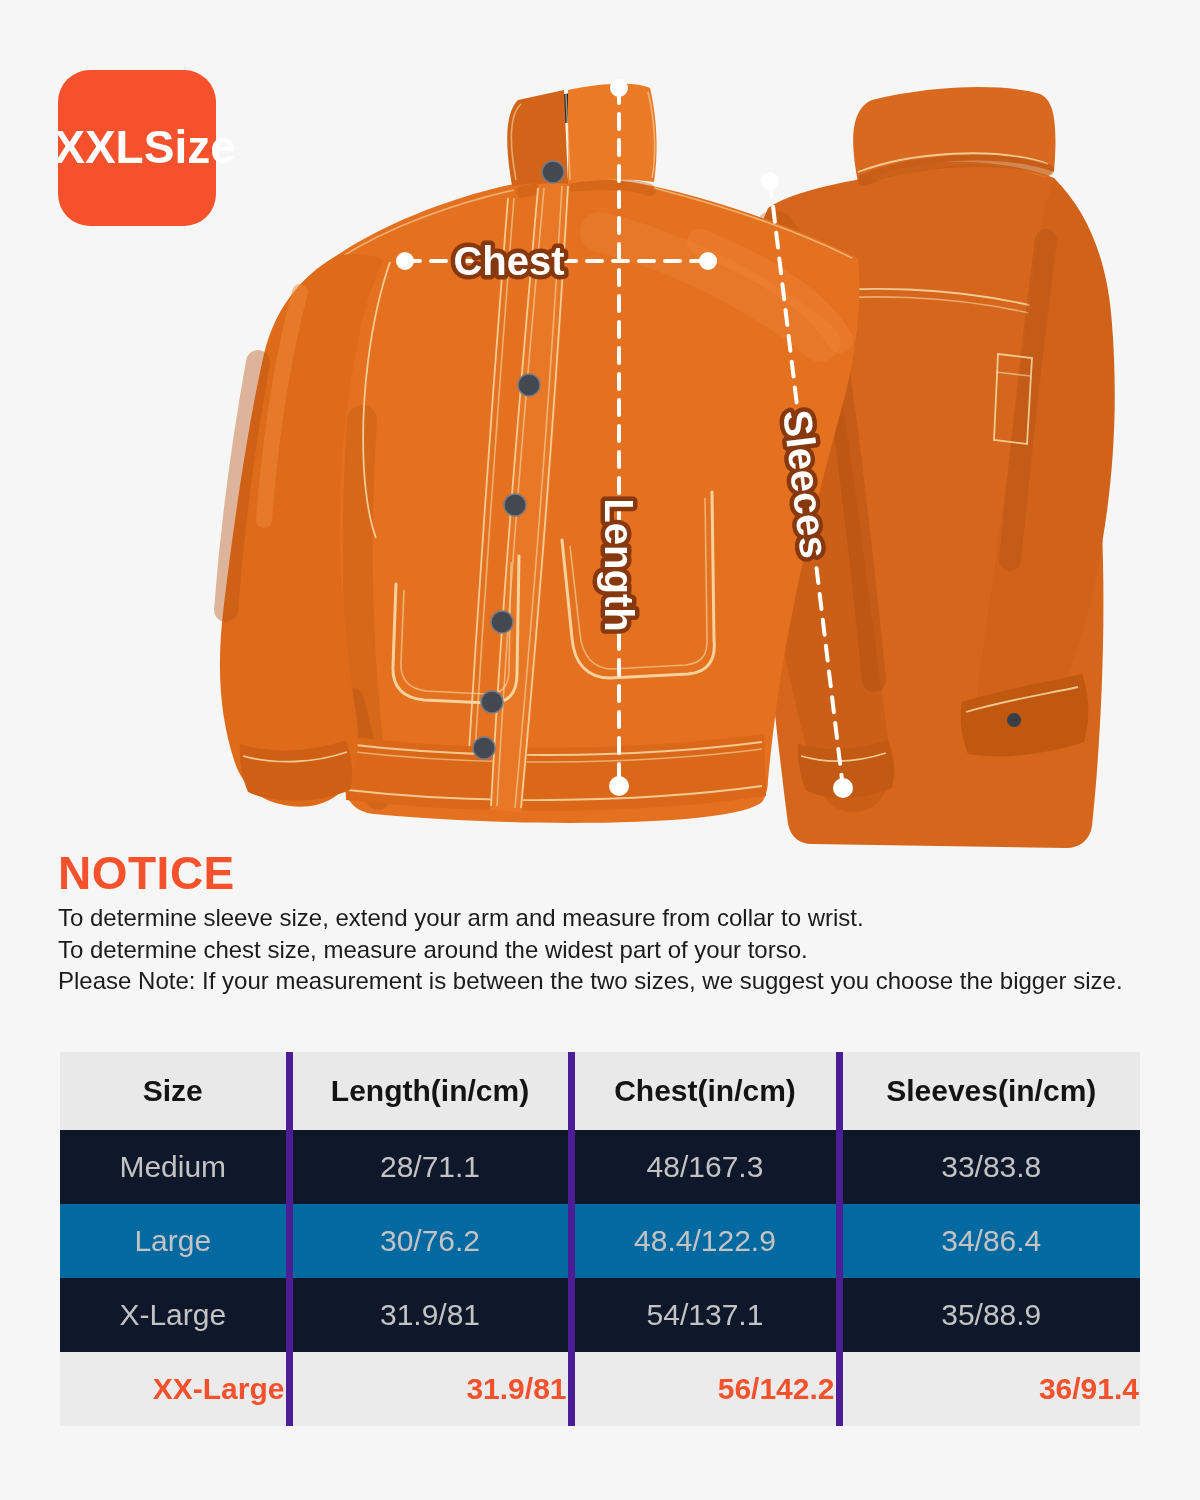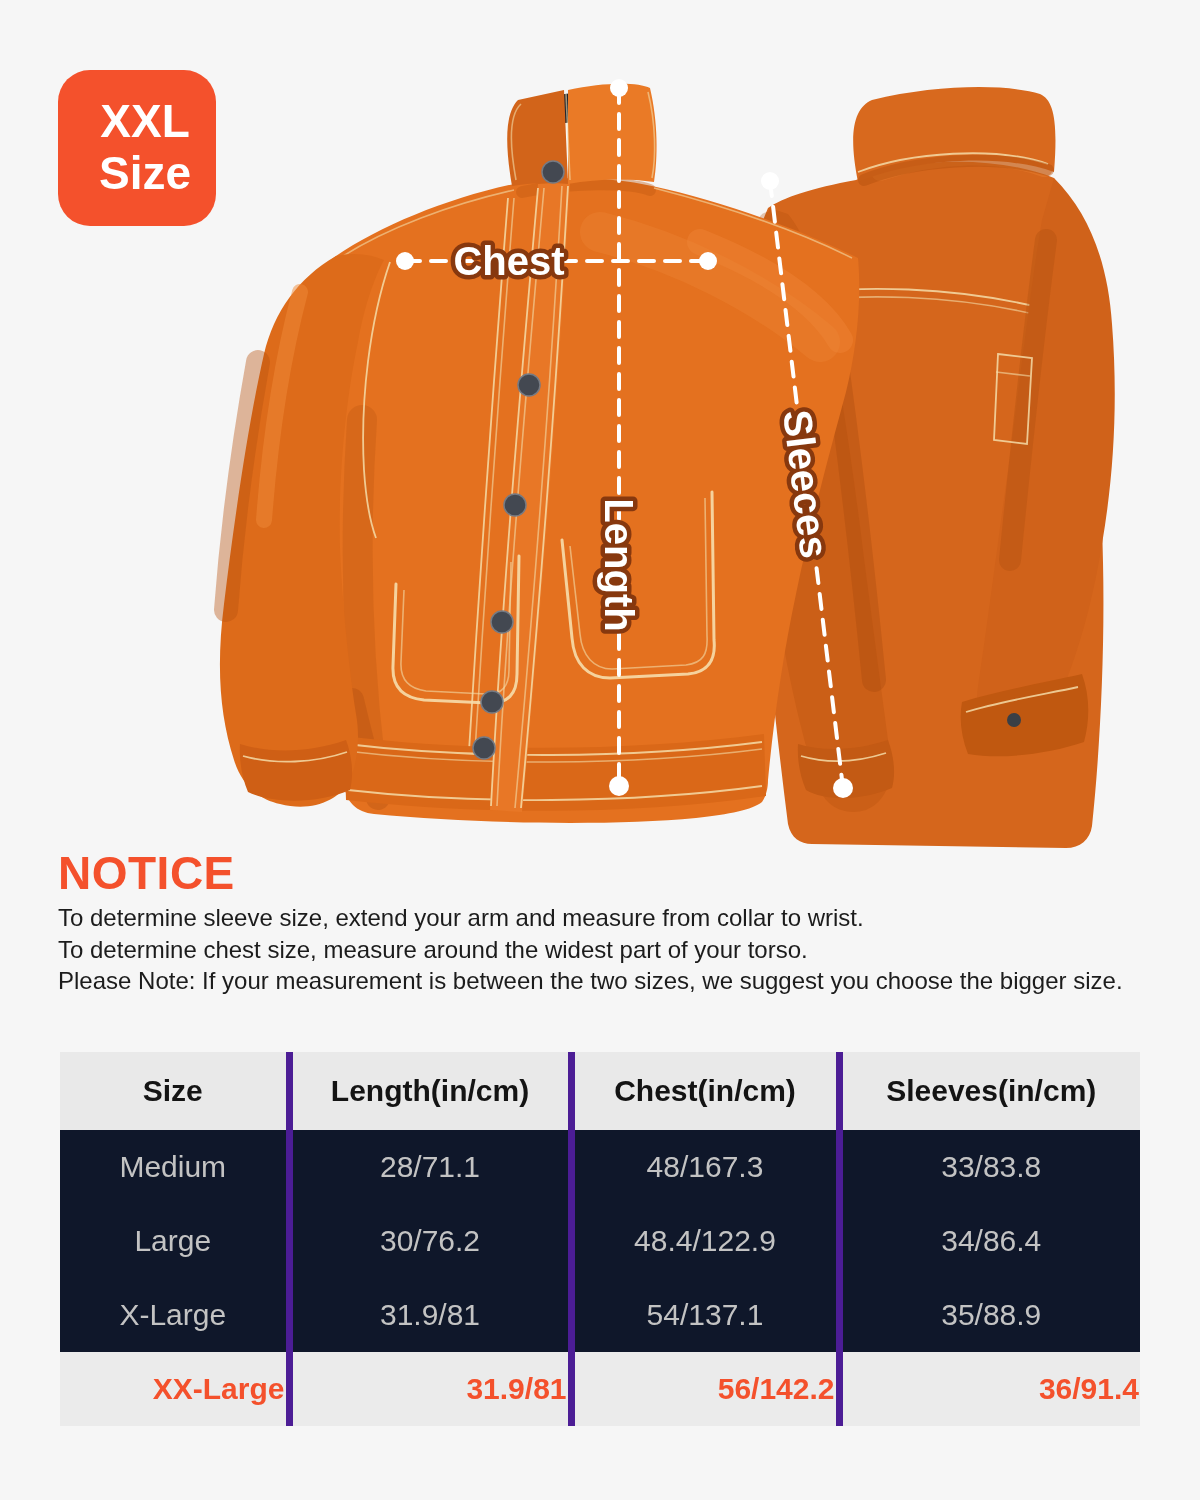--- a/index.html
+++ b/index.html
@@ -5,21 +5,21 @@
   html,body{margin:0;padding:0;background:#f6f6f6;}
   .canvas{
     position:relative;width:1200px;height:1500px;margin:0 auto;
     background:#f6f6f6;overflow:hidden;
     font-family:"Liberation Sans",sans-serif;
   }
   
   .xxl-badge{
     position:absolute;left:58px;top:70px;width:142px;height:156px;
     background:#f4512c;border-radius:32px;color:#fff;
-    display:flex;flex-direction:column;align-items:center;justify-content:center;
+    display:flex;flex-direction:row;align-items:center;justify-content:center;
     font-weight:bold;font-size:46px;line-height:1.12;letter-spacing:0;padding-left:16px;
   }
   
   .diagram-svg{position:absolute;left:0;top:0;}
   .stitch{fill:none;stroke:#f4dca8;stroke-width:1.8;opacity:.85;}
   .stitch2{fill:none;stroke:#f4dca8;stroke-width:1.6;opacity:.6;}
   .pocket-stitch{fill:none;stroke:#f6ddab;stroke-width:3;opacity:.9;stroke-linejoin:round;stroke-linecap:round;}
   .shade{fill:none;stroke-linecap:round;}
   .measure-line{fill:none;stroke:#fff;stroke-width:4;stroke-dasharray:15 11;stroke-linecap:round;}
   .measure-label{
@@ -41,21 +41,21 @@
     position:absolute;left:60px;top:1052px;width:1080px;
     border-collapse:collapse;table-layout:fixed;text-align:center;
   }
   .size-table th{
     height:76px;background:#e9e9e9;color:#141414;
     font-size:30px;font-weight:bold;
   }
   .size-table td{height:72px;font-size:30px;color:#c3c3c3;font-weight:normal;}
   .size-table th + th, .size-table td + td{border-left:7px solid #4c1d95;}
   .row-light td{background:#0f172a;}
-  .row-dark td{background:#0f172a;}
+  .row-dark td{background:#0369a1;}
   .row-highlight td{background:#ebebeb;color:#f4512c;font-weight:bold;text-align:right;}
 </style>
 </head>
 <body>
 
 <div class="canvas">
 
   <svg class="diagram-svg" width="1200" height="860" viewBox="0 0 1200 860">
 
     <g>

